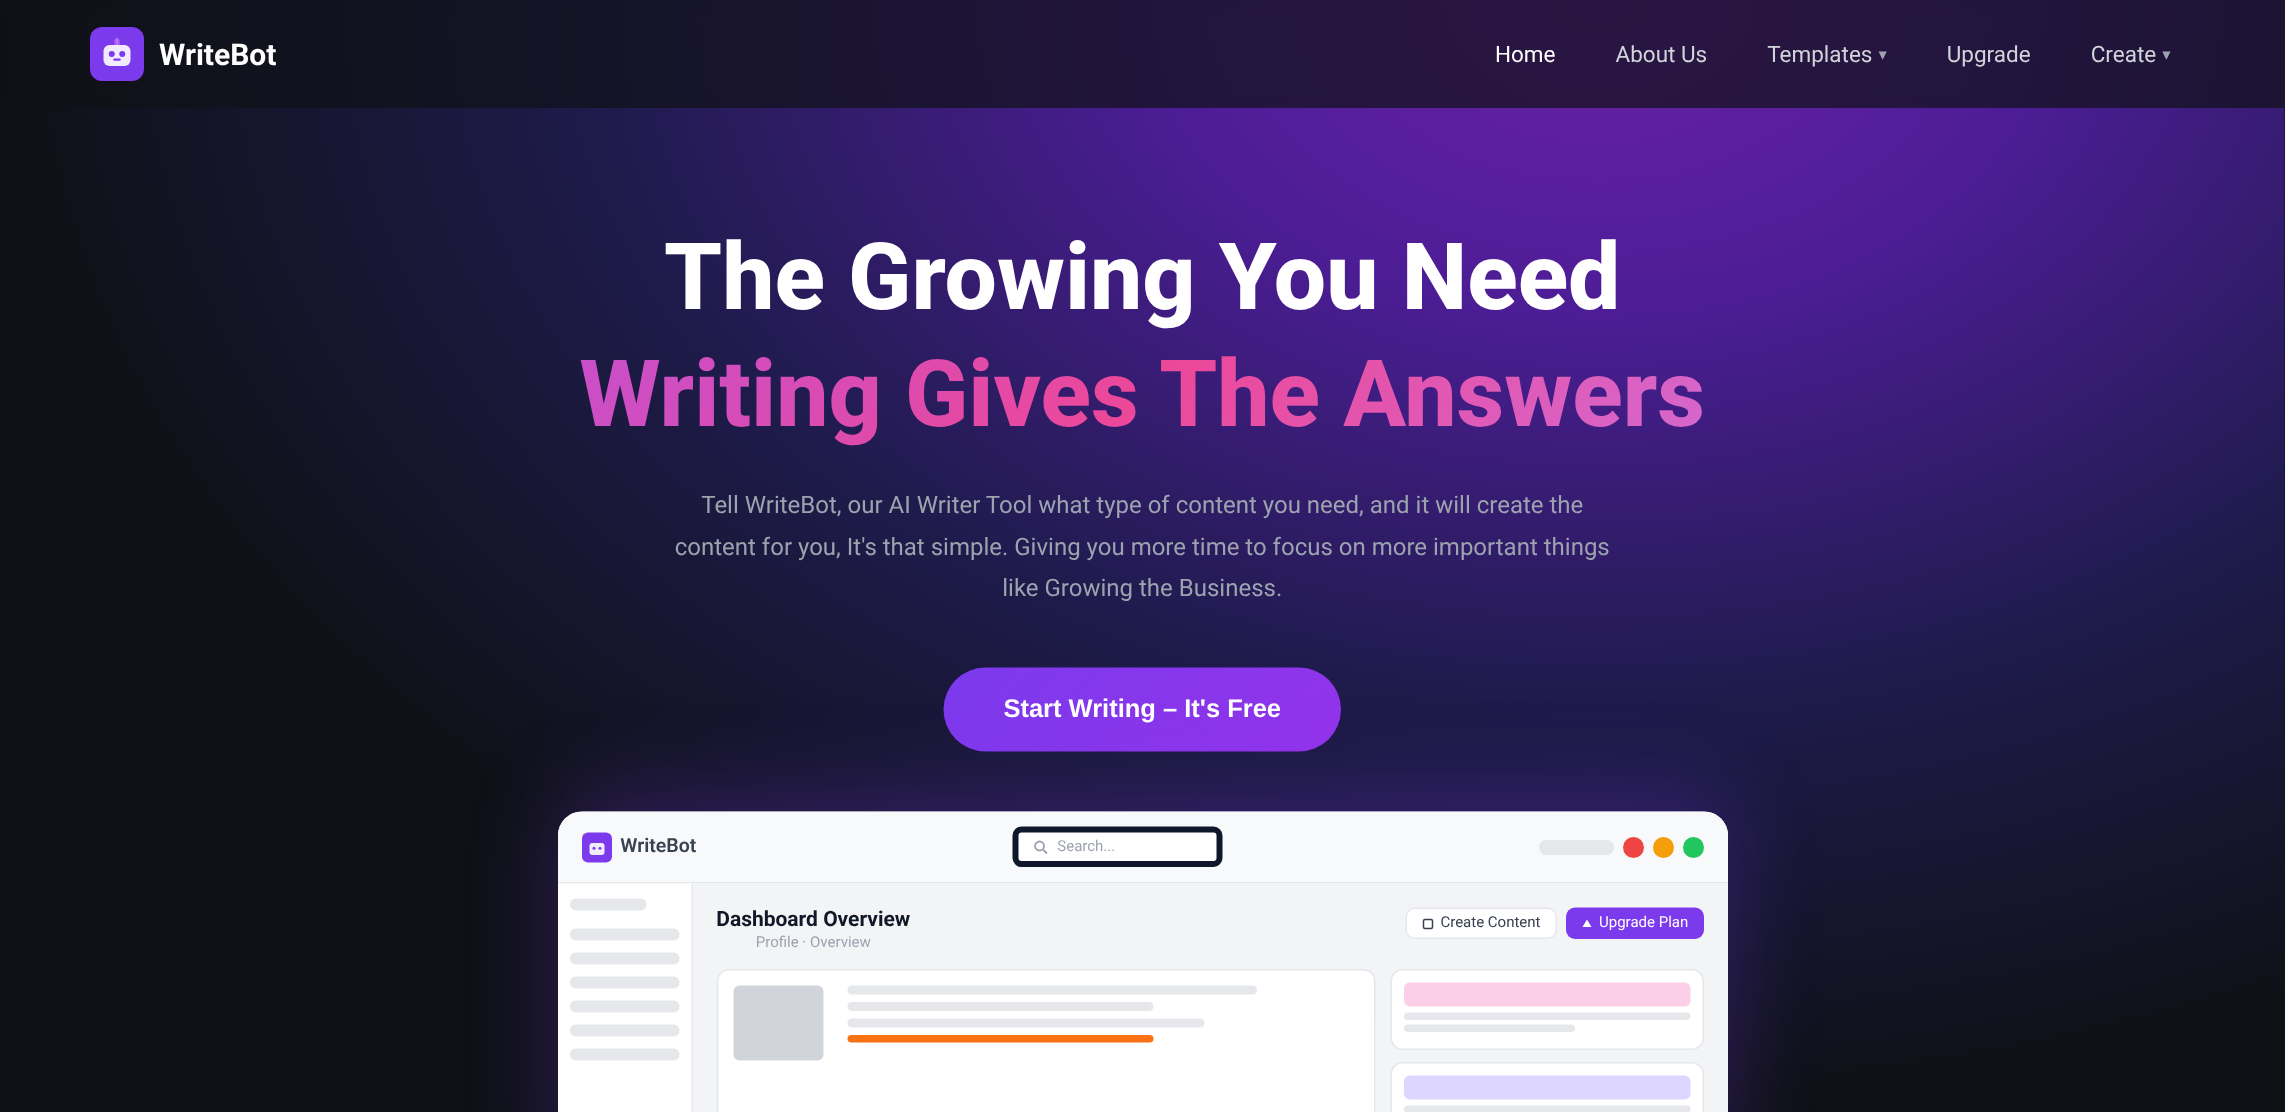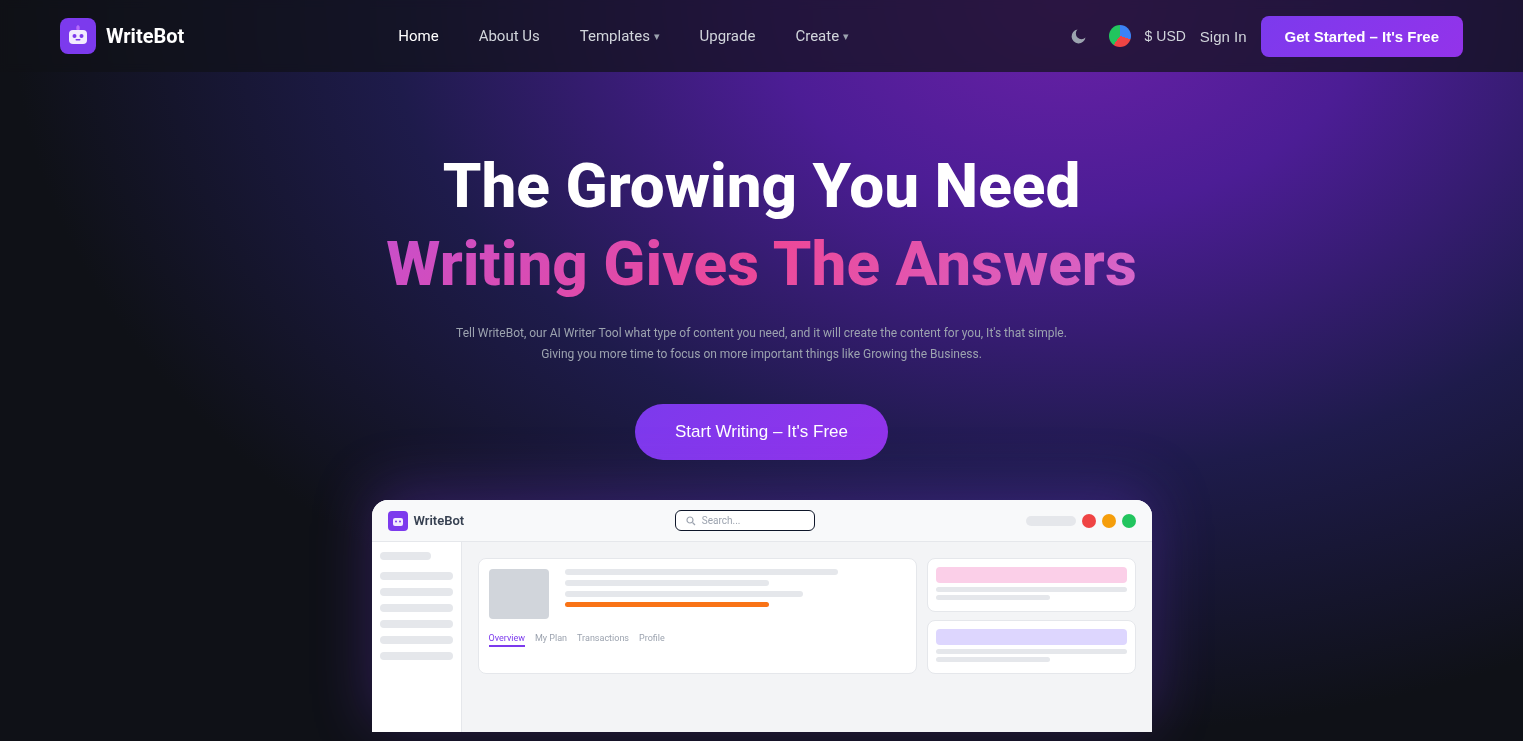--- a/index.html
+++ b/index.html
@@ -149,35 +149,35 @@
       font-weight: 800;
       background: linear-gradient(135deg, #a855f7, #ec4899, #c084fc);
       -webkit-background-clip: text;
       -webkit-text-fill-color: transparent;
       background-clip: text;
       line-height: 1.15;
       margin-bottom: 24px;
     }
 
     .hero-subtitle {
-      font-size: 12px;
+      font-size: 16px;
       color: #9ca3af;
       max-width: 640px;
       margin: 0 auto 40px;
       line-height: 1.7;
     }
 
     .start-btn {
       background: linear-gradient(135deg, #7c3aed, #9333ea);
       color: #fff;
       border: none;
       padding: 18px 40px;
       border-radius: 50px;
       font-size: 17px;
-      font-weight: 400;
+      font-weight: 700;
       cursor: pointer;
       display: inline-block;
     }
 
     
     .dashboard-preview {
       margin: 40px auto 0;
       max-width: 780px;
       background: #fff;
       border-radius: 16px 16px 0 0;
@@ -212,21 +212,21 @@
       align-items: center;
       justify-content: center;
       font-size: 10px;
       color: #fff;
     }
 
     .dash-search {
       display: flex;
       align-items: center;
       background: #fff;
-      border: 1px solid #0f172a;
+      border: 4px solid #0f172a;
       border-radius: 6px;
       padding: 4px 10px;
       gap: 6px;
       font-size: 12px;
       color: #9ca3af;
       width: 140px;
     }
 
     .dash-right-icons {
       display: flex;
@@ -435,33 +435,20 @@
         <span>Templates</span>
         <span class="chevron-down-icon" style="font-size:11px;color:#9ca3af;">▾</span>
       </a>
       <a class="nav-link">Upgrade</a>
       <a class="nav-link">
         <span>Create</span>
         <span class="chevron-down-icon" style="font-size:11px;color:#9ca3af;">▾</span>
       </a>
     </div>
 
-    <div class="nav-right">
-      <button class="nav-icon-btn" title="Toggle dark mode">
-        <svg width="18" height="18" viewBox="0 0 18 18" fill="none">
-          <path d="M15.5 10.5A7 7 0 1 1 7.5 2.5a5.5 5.5 0 0 0 8 8z" fill="#9ca3af"></path>
-        </svg>
-      </button>
-      <span class="globe-icon" style="width:22px;height:22px;border-radius:50%;background:conic-gradient(#3b82f6 0% 30%, #ef4444 30% 60%, #22c55e 60% 100%);display:inline-block;cursor:pointer;"></span>
-      <button class="currency-btn">
-        <span>$ USD</span>
-      </button>
-      <button class="sign-in-btn">Sign In</button>
-      <button class="get-started-btn">Get Started – It's Free</button>
-    </div>
   </nav>
 
   <section class="hero">
     <h1 class="hero-title-line1">The Growing You Need</h1>
     <h1 class="hero-title-line2">Writing Gives The Answers</h1>
     <p class="hero-subtitle">Tell WriteBot, our AI Writer Tool what type of content you need, and it will create the content for you, It's that simple. Giving you more time to focus on more important things like Growing the Business.</p>
     <button class="start-btn">Start Writing – It's Free</button>
 
     
     <div class="dashboard-preview" style="position:relative;">
@@ -499,39 +486,53 @@
           <div class="dash-sidebar-item"></div>
           <div class="dash-sidebar-item"></div>
           <div class="dash-sidebar-item"></div>
           <div class="dash-sidebar-item"></div>
           <div class="dash-sidebar-item"></div>
           <div class="dash-sidebar-item"></div>
         </div>
 
         <div class="dash-main">
 
+          <div class="dash-header-row">
+            <div class="dash-title-block">
+              <h3>Dashboard Overview</h3>
+              <p>Profile · Overview</p>
+            </div>
+            <div class="dash-action-btns">
+              <div class="dash-btn-outline">
+                <svg width="8" height="8" viewBox="0 0 8 8">
+                    <rect x="1" y="1" width="6" height="6" rx="1" stroke="#374151" stroke-width="1" fill="none"></rect>
+                  </svg>
+                <span>Create Content</span>
+              </div>
+              <div class="dash-btn-purple">
+                <svg width="8" height="8" viewBox="0 0 8 8">
+                    <path d="M4 1l3 5H1z" fill="#fff"></path>
+                  </svg>
+                <span>Upgrade Plan</span>
+              </div>
+            </div>
+          </div>
 
           <div class="dash-card-row">
             <div class="dash-card-main">
               <div style="display:flex;gap:8px;">
                 <div class="dash-card-thumb"></div>
                 <div style="flex:1;">
                   <div class="dash-line" style="width:80%;"></div>
                   <div class="dash-line" style="width:60%;"></div>
                   <div class="dash-line" style="width:70%;"></div>
                   <div class="dash-line-orange"></div>
                 </div>
               </div>
 
-              <div class="dash-tabs-row">
-                <span class="dash-tab active">Overview</span>
-                <span class="dash-tab">My Plan</span>
-                <span class="dash-tab">Transactions</span>
-                <span class="dash-tab">Profile</span>
-              </div>
             </div>
 
             <div class="dash-side-cards">
               <div class="dash-side-card">
                 <div class="dash-side-card-colored" style="background:#fbcfe8;"></div>
                 <div class="dash-side-line"></div>
                 <div class="dash-side-line" style="width:60%;"></div>
               </div>
               <div class="dash-side-card">
                 <div class="dash-side-card-colored" style="background:#ddd6fe;"></div>

